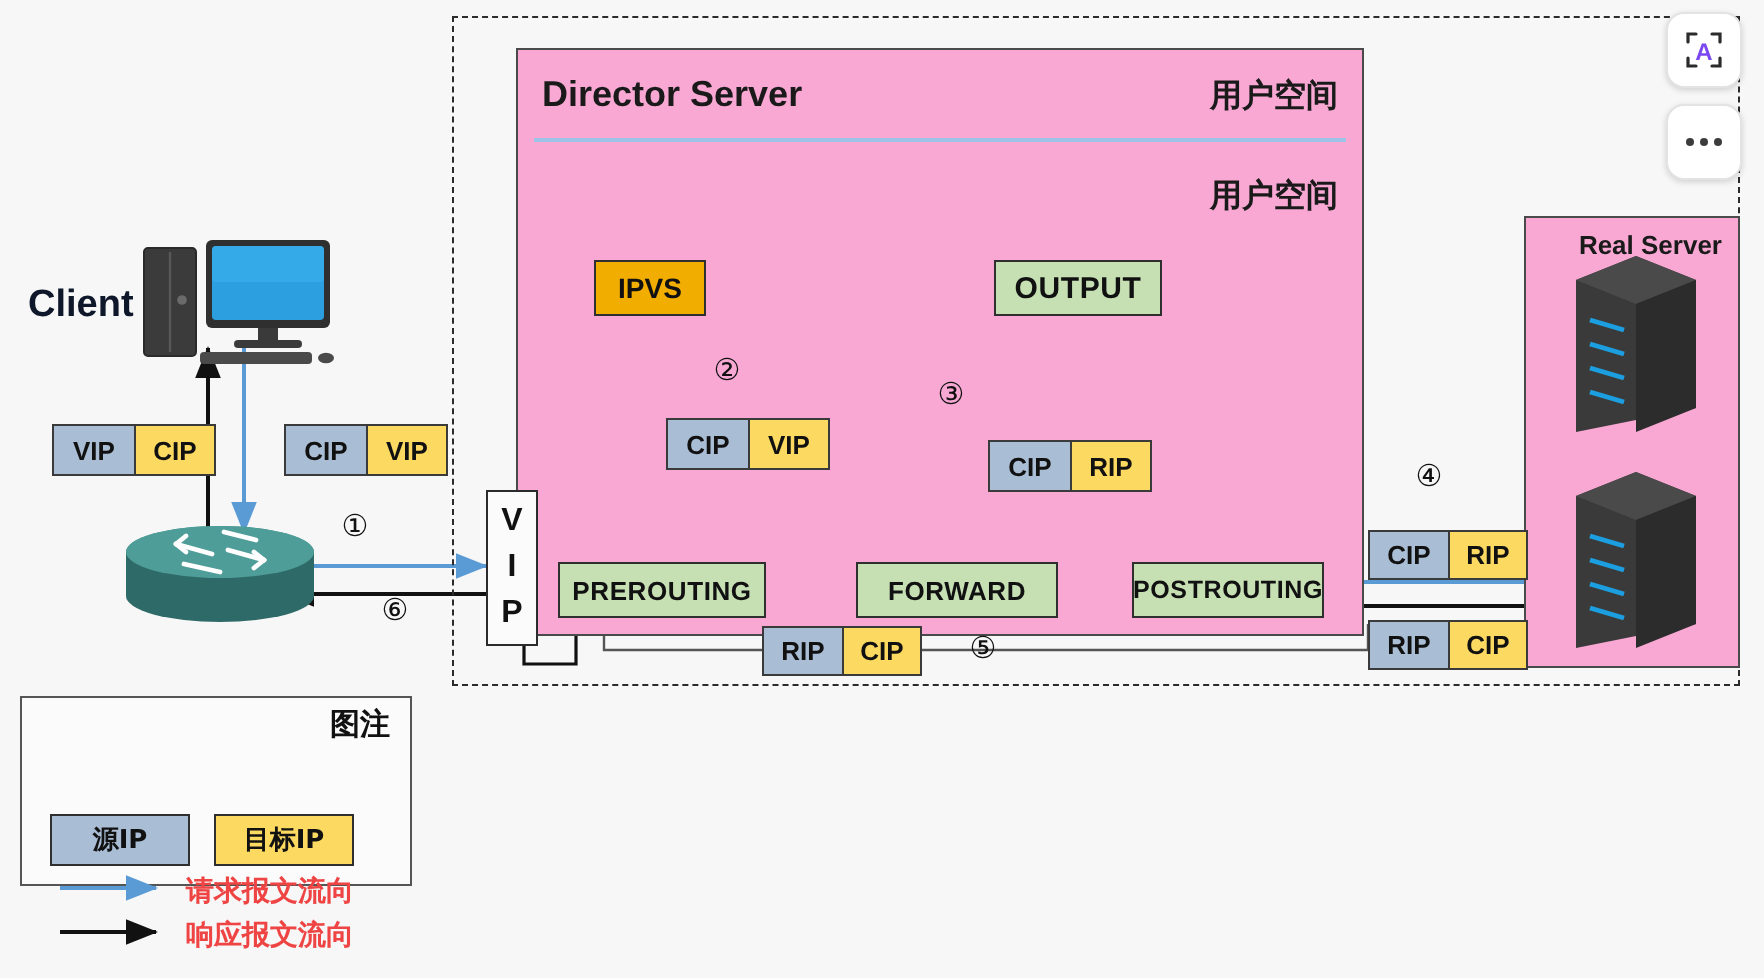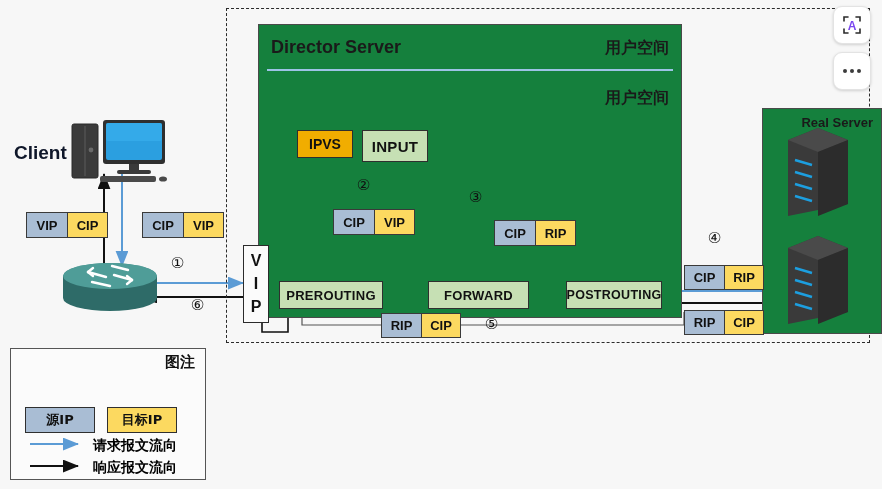--- a/index.html
+++ b/index.html
@@ -15,21 +15,21 @@
 
   
   .dashed-region{
     border:1.5px dashed #2b2b2b;
     background:transparent;
   }
 
   
   .solid-box{
     border:1.5px solid #4a4a4a;
-    background:#15803d;
+    background:#f9a8d4;
   }
 
   .box-title{
     position:absolute;
     font-weight:bold;
     color:#1a1a1a;
     white-space:nowrap;
   }
 
   
@@ -96,21 +96,21 @@
     position:absolute;background:#a9bdd4;border:1.2px solid #2f2f2f;
     display:flex;align-items:center;justify-content:center;
     font-weight:bold;font-size:13px;color:#111;
   }
   .lg-dst{
     position:absolute;background:#fcd960;border:1.2px solid #2f2f2f;
     display:flex;align-items:center;justify-content:center;
     font-weight:bold;font-size:13px;color:#111;
   }
   .lg-text{
-    position:absolute;font-size:14px;font-weight:bold;color:#000000;
+    position:absolute;font-size:14px;font-weight:bold;color:#ef4444;
     white-space:nowrap;
   }
 
   
   .client-label{
     position:absolute;font-size:19px;font-weight:bold;color:#0f172a;
   }
 
   
   .fab{
@@ -175,21 +175,21 @@
   <div class="abs dashed-region" style="left:226px;top:8px;width:644px;height:335px;"></div>
 
   <div class="abs solid-box" style="left:258px;top:24px;width:424px;height:294px;">
     <div class="box-title" style="left:12px;top:12px;font-size:18px;">Director Server</div>
     <div class="box-title cn" style="right:12px;top:13px;font-size:16px;">用户空间</div>
 
     <div class="abs" style="left:8px;top:44px;width:406px;height:1.5px;background:#9dc3e6;"></div>
     <div class="box-title cn" style="right:12px;top:63px;font-size:16px;">用户空间</div>
   </div>
 
-  <div class="abs solid-box" style="left:762px;top:108px;width:120px;height:226px;">
+  <div class="abs solid-box" style="left:762px;top:108px;width:108px;height:226px;">
     <div class="box-title" style="right:8px;top:6px;font-size:13px;">Real Server</div>
   </div>
 
   <svg class="layer">
 
     <g>
       <polygon points="788,140 818,128 848,140 848,204 788,216" fill="#3a3a3a"></polygon>
       <polygon points="788,140 818,128 848,140 818,152" fill="#4a4a4a"></polygon>
       <polygon points="818,152 848,140 848,204 818,216" fill="#2c2c2c"></polygon>
       <g stroke="#1c9fe0" stroke-width="2.4">
@@ -245,21 +245,21 @@
           <path d="M132,280 L127,276"></path>
         <path d="M92,282 L110,286"></path>
         <path d="M128,270 L112,266"></path>
       </g>
 
       <line x1="110" y1="263" x2="110" y2="180" stroke="#2b2b2b" stroke-width="1.4" opacity="0"></line>
     </g>
   </svg>
 
   <div class="abs ipvs" style="left:297px;top:130px;width:56px;height:28px;font-size:14px;">IPVS</div>
-  <div class="abs chain" style="left:362px;top:130px;width:66px;height:32px;font-size:15px;">INPUT</div>
+  <div class="abs chain" style="left:497px;top:130px;width:84px;height:28px;font-size:15px;">OUTPUT</div>
 
   <div class="abs chain" style="left:279px;top:281px;width:104px;height:28px;font-size:13px;">PREROUTING</div>
   <div class="abs chain" style="left:428px;top:281px;width:101px;height:28px;font-size:13px;">FORWARD</div>
   <div class="abs chain" style="left:566px;top:281px;width:96px;height:28px;font-size:12.5px;">POSTROUTING</div>
 
   <div class="abs vip-vert" style="left:243px;top:245px;width:26px;height:78px;">
     <span>V</span>
     <span>I</span>
     <span>P</span>
   </div>
@@ -299,21 +299,21 @@
     <div class="dst" style="width:40px;">CIP</div>
   </div>
 
   <div class="abs step" style="left:170px;top:256px;border:none;font-size:15px;">①</div>
   <div class="abs step" style="left:356px;top:178px;border:none;font-size:15px;">②</div>
   <div class="abs step" style="left:468px;top:190px;border:none;font-size:15px;">③</div>
   <div class="abs step" style="left:707px;top:231px;border:none;font-size:15px;">④</div>
   <div class="abs step" style="left:484px;top:317px;border:none;font-size:15px;">⑤</div>
   <div class="abs step" style="left:190px;top:298px;border:none;font-size:15px;">⑥</div>
 
-  <div class="abs legend" style="left:10px;top:348px;width:196px;height:132px;">
+  <div class="abs legend" style="left:10px;top:348px;width:196px;height:95px;">
     <div class="legend-title cn">图注</div>
     <div class="lg-src cn" style="left:14px;top:58px;width:68px;height:24px;">源IP</div>
     <div class="lg-dst cn" style="left:96px;top:58px;width:68px;height:24px;">目标IP</div>
     <div class="lg-text cn" style="left:82px;top:88px;">请求报文流向</div>
     <div class="lg-text cn" style="left:82px;top:110px;">响应报文流向</div>
   </div>
   <svg class="layer">
     <line x1="30" y1="444" x2="78" y2="444" stroke="#5b9bd5" stroke-width="2" marker-end="url(#blueArrow)"></line>
     <line x1="30" y1="466" x2="78" y2="466" stroke="#111" stroke-width="2" marker-end="url(#blkArrow)"></line>
   </svg>

